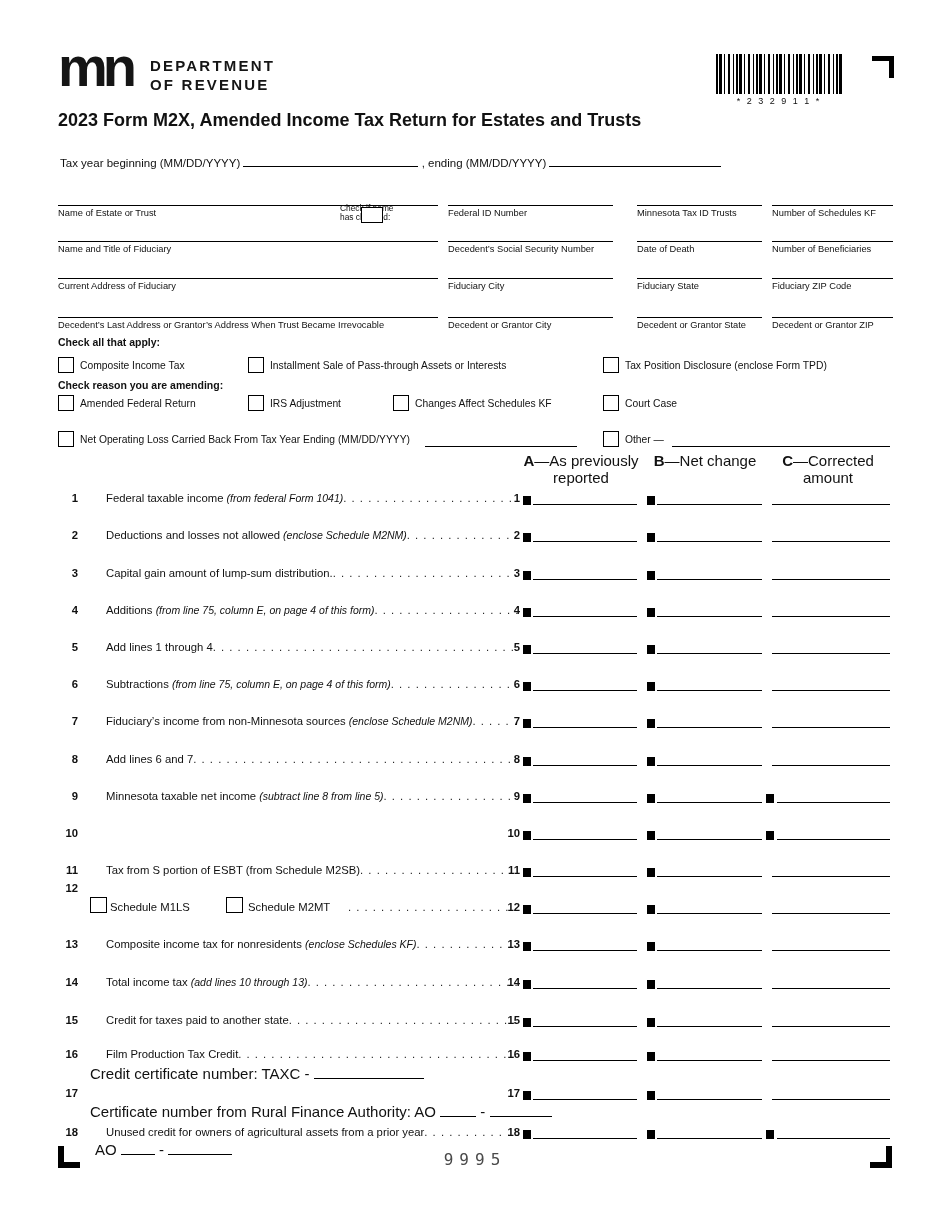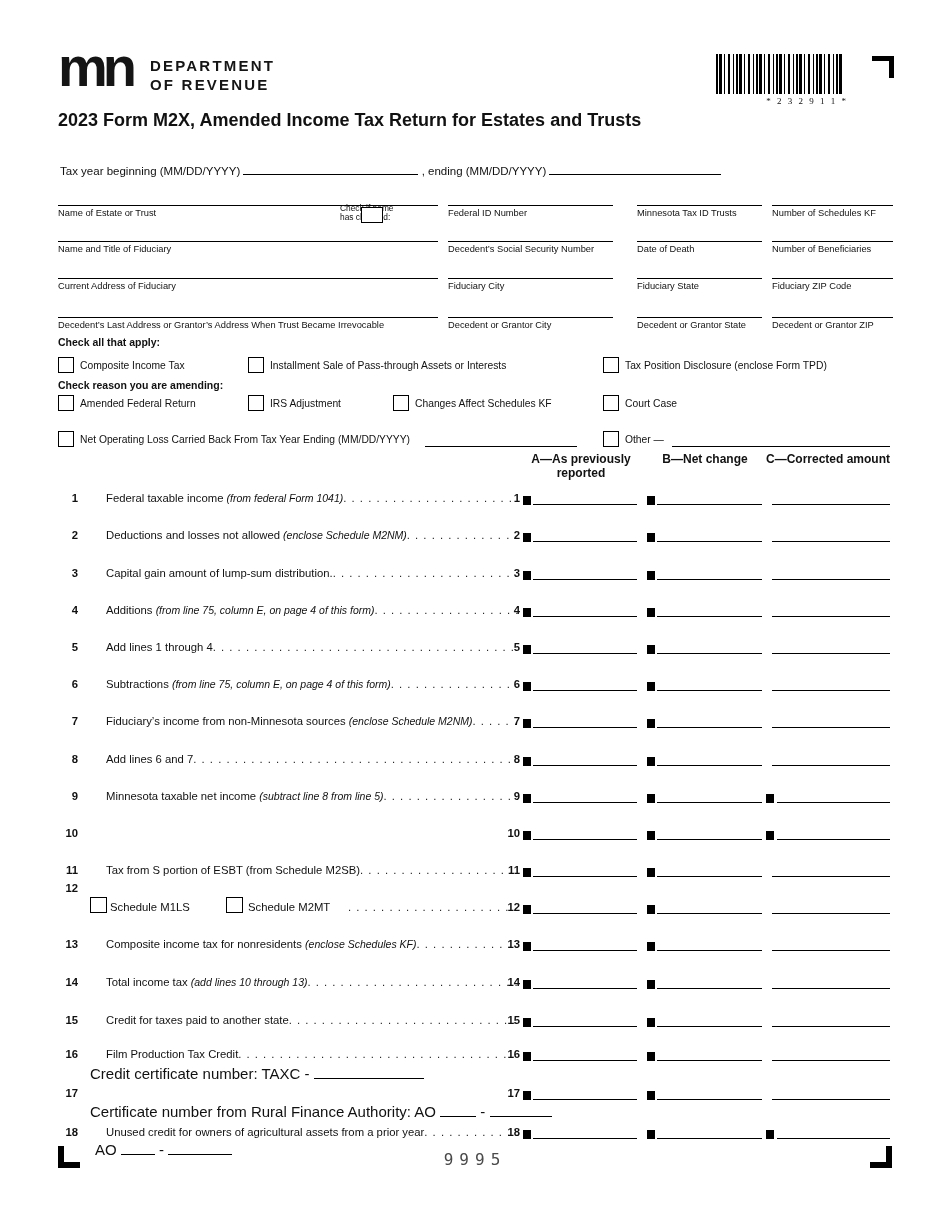--- a/index.html
+++ b/index.html
@@ -20,40 +20,40 @@
   .mark.br { left:870px; top:1146px; border-right:6px solid #000; border-bottom:6px solid #000; }
 
   
   .logo-mark { left:58px; top:42px; font-size:56px; font-weight:bold; letter-spacing:-5px; line-height:50px; color:#151515; }
   .dept { left:150px; top:56px; font-weight:bold; font-size:15px; letter-spacing:2.2px; line-height:19px; color:#151515; }
 
   
   .barcode { left:716px; top:54px; width:126px; height:40px;
     background: repeating-linear-gradient(90deg,#000 0 2px,#fff 2px 3px,#000 3px 6px,#fff 6px 8px,#000 8px 9px,#fff 9px 12px,#000 12px 14px,#fff 14px 17px,#000 17px 18px,#fff 18px 20px);
   }
-  .barcode-text { left:710px; top:96px; width:138px; text-align:right; font-size:9px; letter-spacing:2px;font-family:Liberation Serif, serif; }
+  .barcode-text { left:710px; top:96px; width:138px; text-align:center; font-size:9px; letter-spacing:2px; }
 
   .title { left:58px; top:110px; font-size:18px; font-weight:bold; }
 
   
-  .taxyear { left:60px; top:155px; font-size:11.5px; white-space:nowrap;margin-top:8px; }
+  .taxyear { left:60px; top:155px; font-size:11.5px; white-space:nowrap; }
   .tyline { display:inline-block; border-bottom:1px solid #000; height:12px; vertical-align:baseline; }
 
   
   .cell { position:absolute; border-top:1px solid #000; padding-top:2px; }
   .flabel { font-size:9.3px; line-height:10px; display:block; }
   .checkname { left:296px; top:204px; font-size:8.4px; line-height:9px;margin-left:44px; }
   .cbx { position:absolute; border:1.3px solid #000; background:#fff; }
 
   .secthead { font-size:10.5px; font-weight:bold; }
   .cblabel { font-size:10.3px; }
   .wline { position:absolute; border-bottom:1px solid #000; height:14px; }
 
   
-  .ch { position:absolute; top:452px; font-size:12px; text-align:center;font-weight:bold; }
+  .ch { position:absolute; top:452px; font-size:15px; text-align:center; }
 
   
   .item { position:absolute; left:0; width:950px; height:16px; font-size:11.3px; line-height:16px; }
   .item i { font-size:0.93em; }
   .ln { position:absolute; left:52px; width:26px; text-align:right; font-weight:bold; }
   .dw { position:absolute; left:90px; width:412px; display:flex; white-space:nowrap; overflow:hidden;margin-left:16px; }
   .d  { flex:none; }
   .leader { flex:1 1 auto; overflow:hidden; white-space:nowrap; letter-spacing:1px; color:#222; }
   .leader::after { content:" . . . . . . . . . . . . . . . . . . . . . . . . . . . . . . . . . . . . . . . . . . . . . . . . . . . . . . . . . . . . . . . . . . ."; }
   .rn { position:absolute; left:496px; width:24px; text-align:right; font-weight:bold; }

